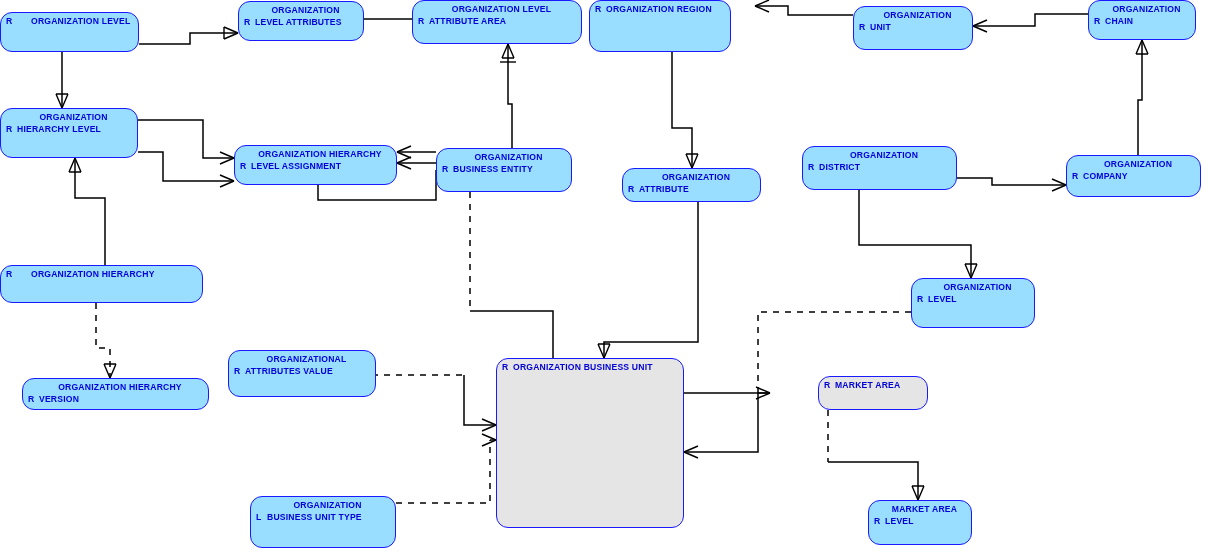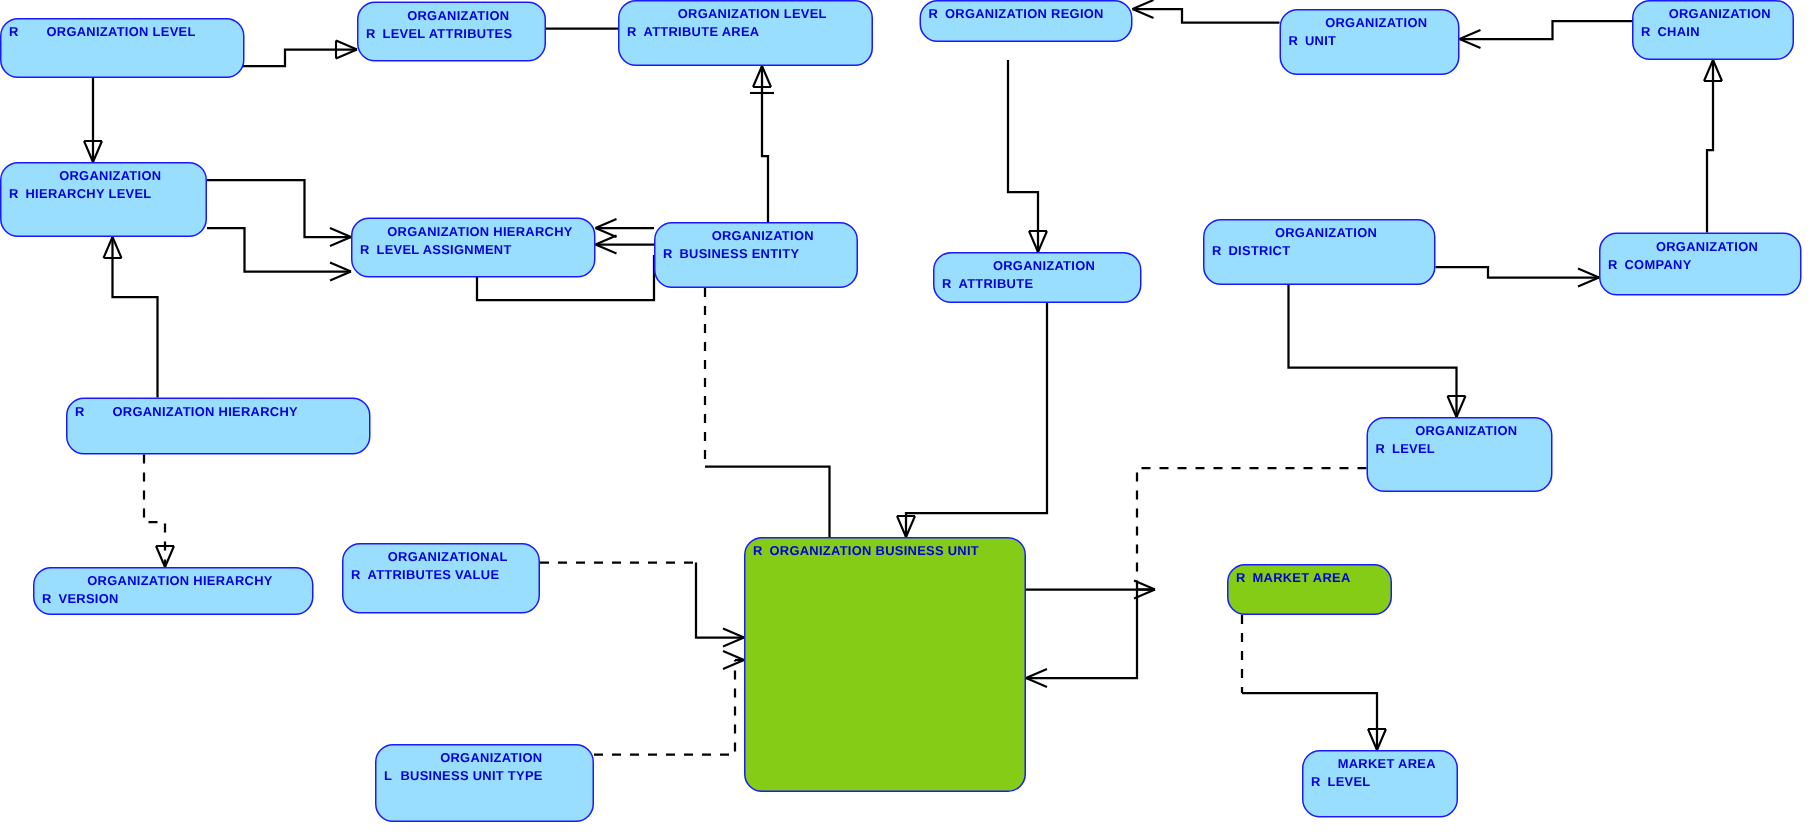--- a/index.html
+++ b/index.html
@@ -26,21 +26,21 @@
   .entity {
     position: absolute;
     box-sizing: border-box;
     border: 1.6px solid #1a1aff;
     border-radius: 12px;
     background: #99ddff;
     box-shadow: none;
     z-index: 5;
   }
   .entity.unfilled {
-    background: #84cc16;
+    background: #e5e5e5;
   }
   .entity .ent-inner {
     position: absolute;
     left: 5px;
     top: 3px;
     right: 4px;
     display: block;
   }
   .ent-line {
     display: block;
@@ -144,38 +144,38 @@
       <path d="M496,425 L482,419 M496,425 L482,431" stroke-width="1.4"></path>
 
       <path d="M396,503 L490,503 L490,440" stroke-dasharray="6,6"></path>
       <path d="M490,440 L496,440" stroke-dasharray="none"></path>
       <path d="M496,440 L482,434 M496,440 L482,446" stroke-width="1.4"></path>
 
     </g>
   </svg>
 
   <div id="entity-layer">
-      <div class="entity" style="left: 0px; top: 12px; width: 163px; height: 40px;">
+      <div class="entity" style="left: 0px; top: 12px; width: 139px; height: 40px;">
         <div class="ent-inner">
           <span class="ent-line"><span class="key">R</span><span style="padding-left: 14px;">ORGANIZATION LEVEL</span></span>
         </div>
       </div>
       <div class="entity" style="left: 238px; top: 1px; width: 126px; height: 40px;">
         <div class="ent-inner">
           <span class="ent-line centered">ORGANIZATION</span>
           <span class="ent-line"><span class="key">R</span><span>LEVEL ATTRIBUTES</span></span>
         </div>
       </div>
       <div class="entity" style="left: 412px; top: 0px; width: 170px; height: 44px;">
         <div class="ent-inner">
           <span class="ent-line centered">ORGANIZATION LEVEL</span>
           <span class="ent-line"><span class="key">R</span><span>ATTRIBUTE AREA</span></span>
         </div>
       </div>
-      <div class="entity" style="left: 613px; top: 0px; width: 142px; height: 28px;">
+      <div class="entity" style="left: 589px; top: 0px; width: 142px; height: 52px;">
         <div class="ent-inner">
           <span class="ent-line"><span class="key">R</span><span>ORGANIZATION REGION</span></span>
         </div>
       </div>
       <div class="entity" style="left: 853px; top: 6px; width: 120px; height: 44px;">
         <div class="ent-inner">
           <span class="ent-line centered">ORGANIZATION</span>
           <span class="ent-line"><span class="key">R</span><span>UNIT</span></span>
         </div>
       </div>
@@ -214,32 +214,32 @@
           <span class="ent-line centered">ORGANIZATION</span>
           <span class="ent-line"><span class="key">R</span><span>DISTRICT</span></span>
         </div>
       </div>
       <div class="entity" style="left: 1066px; top: 155px; width: 135px; height: 42px;">
         <div class="ent-inner">
           <span class="ent-line centered">ORGANIZATION</span>
           <span class="ent-line"><span class="key">R</span><span>COMPANY</span></span>
         </div>
       </div>
-      <div class="entity" style="left: 0px; top: 265px; width: 203px; height: 38px; margin-left: 44px;">
+      <div class="entity" style="left: 0px; top: 265px; width: 203px; height: 38px;">
         <div class="ent-inner">
           <span class="ent-line"><span class="key">R</span><span style="padding-left: 14px;">ORGANIZATION HIERARCHY</span></span>
         </div>
       </div>
       <div class="entity" style="left: 911px; top: 278px; width: 124px; height: 50px;">
         <div class="ent-inner">
           <span class="ent-line centered">ORGANIZATION</span>
           <span class="ent-line"><span class="key">R</span><span>LEVEL</span></span>
         </div>
       </div>
-      <div class="entity" style="left: 228px; top: 362px; width: 132px; height: 47px;">
+      <div class="entity" style="left: 228px; top: 350px; width: 148px; height: 47px;">
         <div class="ent-inner">
           <span class="ent-line centered">ORGANIZATIONAL</span>
           <span class="ent-line"><span class="key">R</span><span>ATTRIBUTES VALUE</span></span>
         </div>
       </div>
       <div class="entity unfilled" style="left: 496px; top: 358px; width: 188px; height: 170px;">
         <div class="ent-inner">
           <span class="ent-line"><span class="key">R</span><span>ORGANIZATION BUSINESS UNIT</span></span>
         </div>
       </div>

